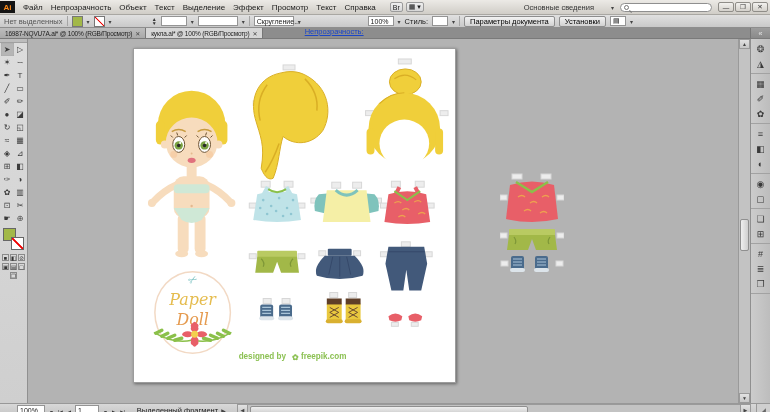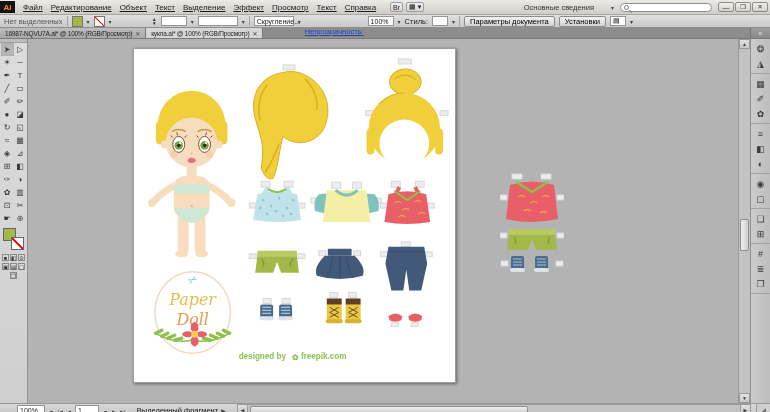--- a/index.html
+++ b/index.html
@@ -2,21 +2,21 @@
 <html style="--uifill: #a2b848; --hair: #f0cf3a; --hairsh: #d9ae25; --skin: #f7dcbd; --skinsh: #e4b98f; --eye: #7ba344; --mint: #cfe8d6; --ltblue: #bfe3e8; --dot: #8fc6d2; --yellowtop: #f5efa6; --teal: #7fc3bc; --coral: #e85f68; --orange: #eda14f; --green: #a2b848; --greenlt: #b9ca62; --greendk: #7e9737; --navy: #42597a; --navydk: #35496a; --bootyel: #e9c83e; --bootbr: #5f3f28; --sneak: #4a6b8c; --lace: #a9c4d8; --sole: #dce4ea; --credit: #8cc153; --gold: #e5bc4e; --goldor: #e59a4e; --wreath: #8bc04a; --peach: #f2d9c4; --scis: #7fc4c4; --tab: #ededed; --tabstroke: #d7d7d7;"><head>
 <meta charset="utf-8">
 <style>
   * { box-sizing: border-box; margin: 0; padding: 0; }
   html,body { width:770px; height:412px; overflow:hidden; }
   body { font-family:"Liberation Sans",sans-serif; background:#d4d2cc; font-size:9px; color:#1a1a1a; position:relative; }
 
   
   .titlebar { height:15px; background:linear-gradient(#eceae6,#d0cdc7); display:flex; align-items:center; border-bottom:1px solid #a9a7a2; }
   .ai-logo { width:15px; height:12px; background:#141414; color:#ff8c1a; font-size:8px; font-weight:bold; display:flex; align-items:center; justify-content:center; flex:0 0 auto; }
-  .menus { display:flex; align-items:center; margin-left:4px;text-decoration:underline; }
+  .menus { display:flex; align-items:center; margin-left:4px; }
   .menu-item { padding:0 4px; font-size:8px; white-space:nowrap; cursor:default; }
   .tb-mini { display:flex; gap:3px; margin-left:10px; }
   .tb-mini .mini { font-size:7px; background:linear-gradient(#efefef,#d6d6d6); border:1px solid #9b9b9b; border-radius:2px; padding:0 2px; height:10px; display:flex; align-items:center; }
   .tb-right { margin-left:auto; display:flex; align-items:center; gap:6px; }
   .workspace { font-size:7.5px; color:#333; display:flex; align-items:center; gap:17px; }
   .search-box { width:92px; height:9px; background:#fff; border:1px solid #8f8f8f; border-radius:5px; display:flex; align-items:center; padding:0 3px; }
   .mag { width:5px; height:5px; border:1px solid #777; border-radius:50%; position:relative; }
   .mag::after { content:""; position:absolute; width:3px; height:1px; background:#777; transform:rotate(45deg); left:4px; top:5px; }
   .winbtns { display:flex; gap:1px; margin-right:2px; }
   .winbtn { width:16px; height:10px; font-size:6.5px; display:flex; align-items:center; justify-content:center; background:linear-gradient(#f2f1ee,#d4d1cb); border:1px solid #8f8d88; border-radius:2px; color:#333; }
@@ -86,21 +86,21 @@
   .hthumb { position:absolute; left:12px; width:278px; top:1px; height:8px; background:linear-gradient(#efefef,#cfcfcf); border:1px solid #8f8f8f; border-radius:2px; }
   .corner { width:14px; height:11px; background:#cfcfcf; border-left:1px solid #9a9a9a; font-size:6px; color:#666; display:flex; align-items:center; justify-content:center; }
 </style>
 </head>
 <body>
 
 <div class="titlebar">
   <div class="ai-logo">Ai</div>
   <div class="menus" id="menus">
       <div class="menu-item">Файл</div>
-      <div class="menu-item">Редактирование</div>
+      <div class="menu-item">Непрозрачность</div>
       <div class="menu-item">Объект</div>
       <div class="menu-item">Текст</div>
       <div class="menu-item">Выделение</div>
       <div class="menu-item">Эффект</div>
       <div class="menu-item">Просмотр</div>
       <div class="menu-item">Текст</div>
       <div class="menu-item">Справка</div>
     </div>
   <div class="tb-mini" id="mini-icons">
       <div class="mini">Br</div>

